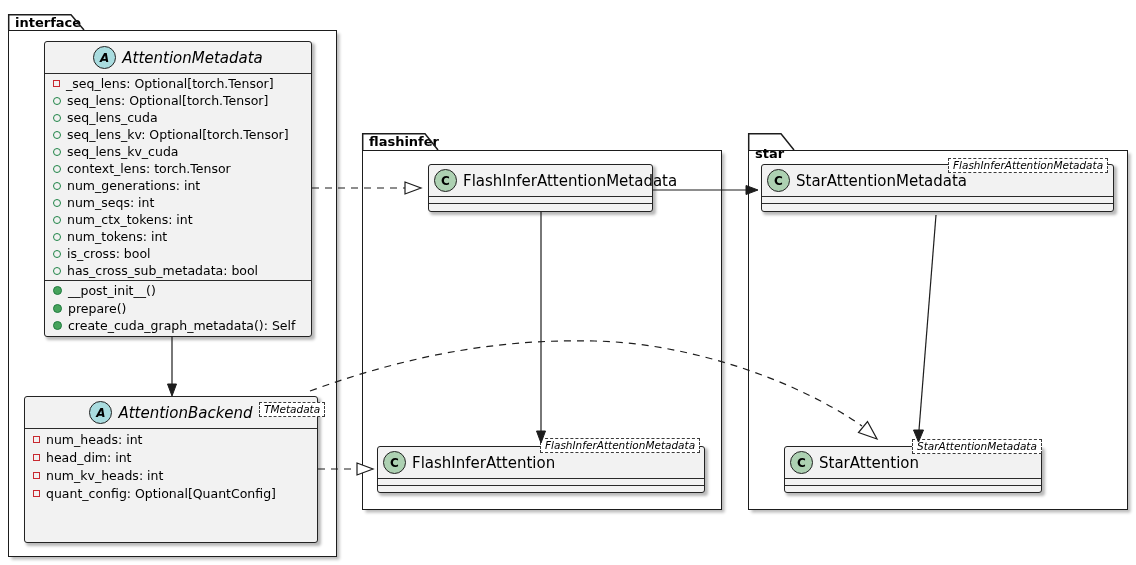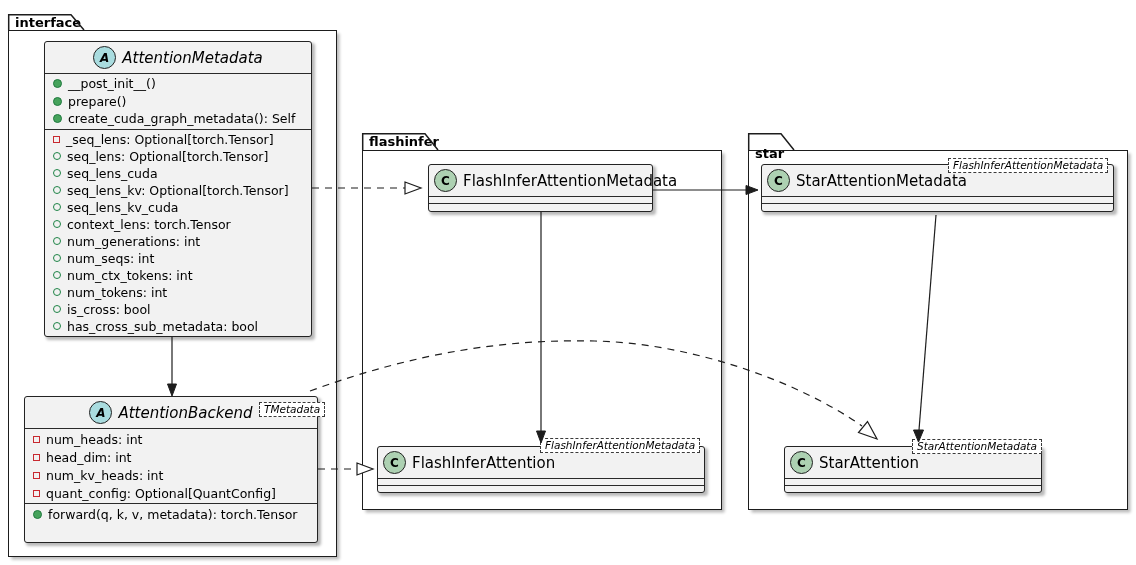--- a/index.html
+++ b/index.html
@@ -54,81 +54,81 @@
 
   <div class="pkg-body" style="left:748px;top:150px;width:380px;height:360px;"></div>
   <div class="pkg-label" style="left:755px;top:146px;">star</div>
 
   <div class="class-box" style="left:44px;top:41px;width:268px;height:296px;">
     <div class="class-title title-center">
       <span class="stereo stereo-a">A</span>
       <span class="cname iname">AttentionMetadata</span>
     </div>
     <div class="compartment">
+      <div class="mrow rh17">
+        <span class="vis" data-vis="field-private"></span>
+        <span class="mtext">_seq_lens: Optional[torch.Tensor]</span>
+      </div>
+      <div class="mrow rh17">
+        <span class="vis" data-vis="field-public"></span>
+        <span class="mtext">seq_lens: Optional[torch.Tensor]</span>
+      </div>
+      <div class="mrow rh17">
+        <span class="vis" data-vis="field-public"></span>
+        <span class="mtext">seq_lens_cuda</span>
+      </div>
+      <div class="mrow rh17">
+        <span class="vis" data-vis="field-public"></span>
+        <span class="mtext">seq_lens_kv: Optional[torch.Tensor]</span>
+      </div>
+      <div class="mrow rh17">
+        <span class="vis" data-vis="field-public"></span>
+        <span class="mtext">seq_lens_kv_cuda</span>
+      </div>
+      <div class="mrow rh17">
+        <span class="vis" data-vis="field-public"></span>
+        <span class="mtext">context_lens: torch.Tensor</span>
+      </div>
+      <div class="mrow rh17">
+        <span class="vis" data-vis="field-public"></span>
+        <span class="mtext">num_generations: int</span>
+      </div>
+      <div class="mrow rh17">
+        <span class="vis" data-vis="field-public"></span>
+        <span class="mtext">num_seqs: int</span>
+      </div>
+      <div class="mrow rh17">
+        <span class="vis" data-vis="field-public"></span>
+        <span class="mtext">num_ctx_tokens: int</span>
+      </div>
+      <div class="mrow rh17">
+        <span class="vis" data-vis="field-public"></span>
+        <span class="mtext">num_tokens: int</span>
+      </div>
+      <div class="mrow rh17">
+        <span class="vis" data-vis="field-public"></span>
+        <span class="mtext">is_cross: bool</span>
+      </div>
+      <div class="mrow rh17">
+        <span class="vis" data-vis="field-public"></span>
+        <span class="mtext">has_cross_sub_metadata: bool</span>
+      </div>
+    </div>
+    <div class="compartment">
       <div class="mrow rh175">
         <span class="vis" data-vis="method-public"></span>
         <span class="mtext">__post_init__()</span>
       </div>
       <div class="mrow rh175">
         <span class="vis" data-vis="method-public"></span>
         <span class="mtext">prepare()</span>
       </div>
       <div class="mrow rh175">
         <span class="vis" data-vis="method-public"></span>
         <span class="mtext">create_cuda_graph_metadata(): Self</span>
-      </div>
-    </div>
-    <div class="compartment">
-      <div class="mrow rh17">
-        <span class="vis" data-vis="field-private"></span>
-        <span class="mtext">_seq_lens: Optional[torch.Tensor]</span>
-      </div>
-      <div class="mrow rh17">
-        <span class="vis" data-vis="field-public"></span>
-        <span class="mtext">seq_lens: Optional[torch.Tensor]</span>
-      </div>
-      <div class="mrow rh17">
-        <span class="vis" data-vis="field-public"></span>
-        <span class="mtext">seq_lens_cuda</span>
-      </div>
-      <div class="mrow rh17">
-        <span class="vis" data-vis="field-public"></span>
-        <span class="mtext">seq_lens_kv: Optional[torch.Tensor]</span>
-      </div>
-      <div class="mrow rh17">
-        <span class="vis" data-vis="field-public"></span>
-        <span class="mtext">seq_lens_kv_cuda</span>
-      </div>
-      <div class="mrow rh17">
-        <span class="vis" data-vis="field-public"></span>
-        <span class="mtext">context_lens: torch.Tensor</span>
-      </div>
-      <div class="mrow rh17">
-        <span class="vis" data-vis="field-public"></span>
-        <span class="mtext">num_generations: int</span>
-      </div>
-      <div class="mrow rh17">
-        <span class="vis" data-vis="field-public"></span>
-        <span class="mtext">num_seqs: int</span>
-      </div>
-      <div class="mrow rh17">
-        <span class="vis" data-vis="field-public"></span>
-        <span class="mtext">num_ctx_tokens: int</span>
-      </div>
-      <div class="mrow rh17">
-        <span class="vis" data-vis="field-public"></span>
-        <span class="mtext">num_tokens: int</span>
-      </div>
-      <div class="mrow rh17">
-        <span class="vis" data-vis="field-public"></span>
-        <span class="mtext">is_cross: bool</span>
-      </div>
-      <div class="mrow rh17">
-        <span class="vis" data-vis="field-public"></span>
-        <span class="mtext">has_cross_sub_metadata: bool</span>
       </div>
     </div>
   </div>
 
   <div class="generic-tag" style="left:259px;top:392px;margin-top:10px;">TMetadata</div>
   <div class="class-box" style="left:24px;top:396px;width:294px;height:147px;">
     <div class="class-title title-center">
       <span class="stereo stereo-a">A</span>
       <span class="cname iname">AttentionBackend</span>
     </div>
@@ -143,26 +143,20 @@
       </div>
       <div class="mrow rh18">
         <span class="vis" data-vis="field-private"></span>
         <span class="mtext">num_kv_heads: int</span>
       </div>
       <div class="mrow rh18">
         <span class="vis" data-vis="field-private"></span>
         <span class="mtext">quant_config: Optional[QuantConfig]</span>
       </div>
     </div>
-    <div class="compartment">
-      <div class="mrow rh18">
-        <span class="vis" data-vis="method-public"></span>
-        <span class="mtext">forward(q, k, v, metadata): torch.Tensor</span>
-      </div>
-    </div>
   </div>
 
   <div class="class-box" style="left:428px;top:164px;width:225px;height:48px;">
     <div class="class-title title-left">
       <span class="stereo stereo-c">C</span>
       <span class="cname">FlashInferAttentionMetadata</span>
     </div>
     <div class="empty-row"></div>
     <div class="empty-row"></div>
   </div>

